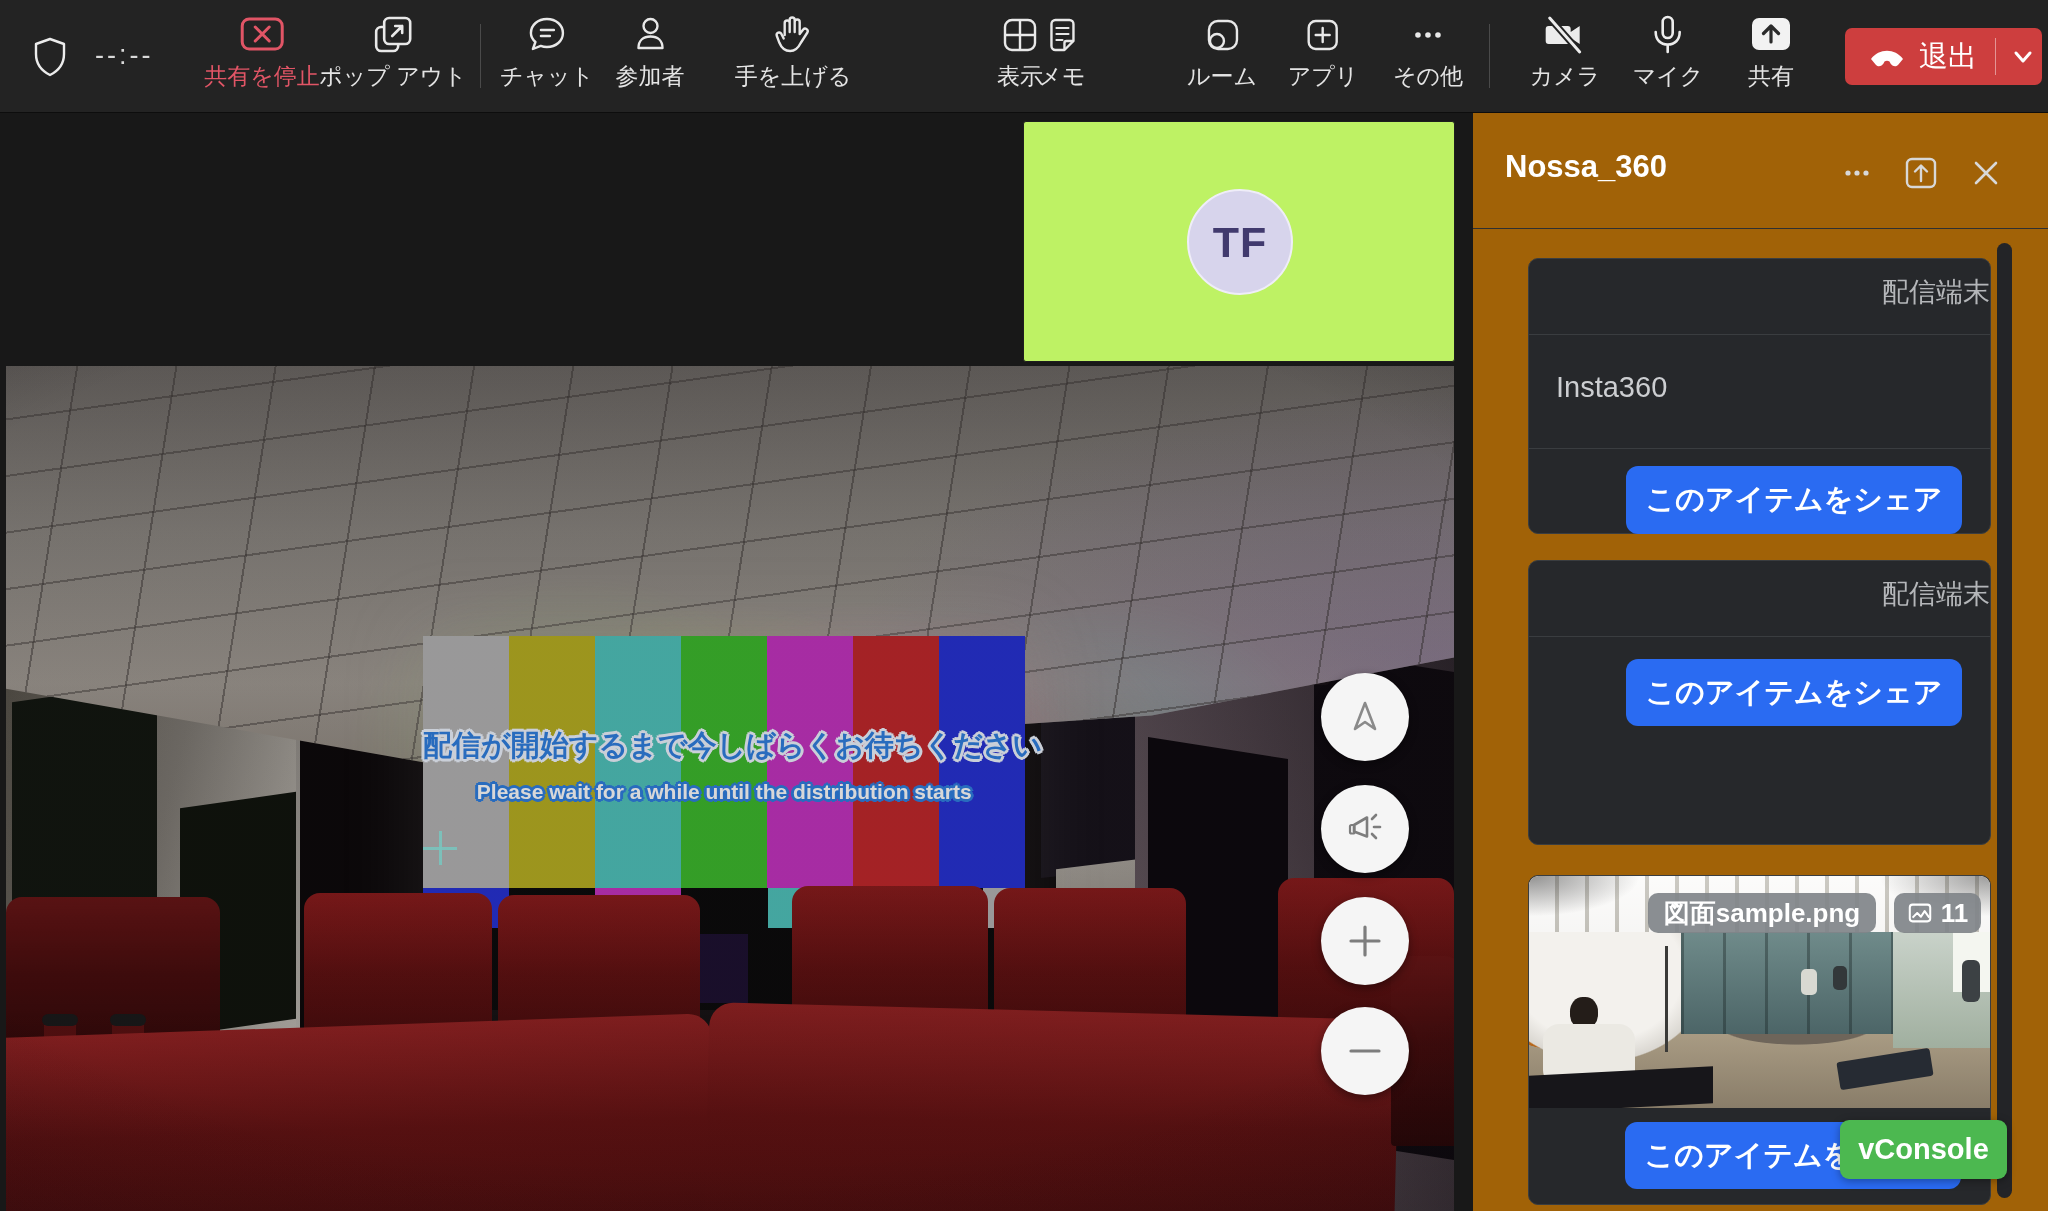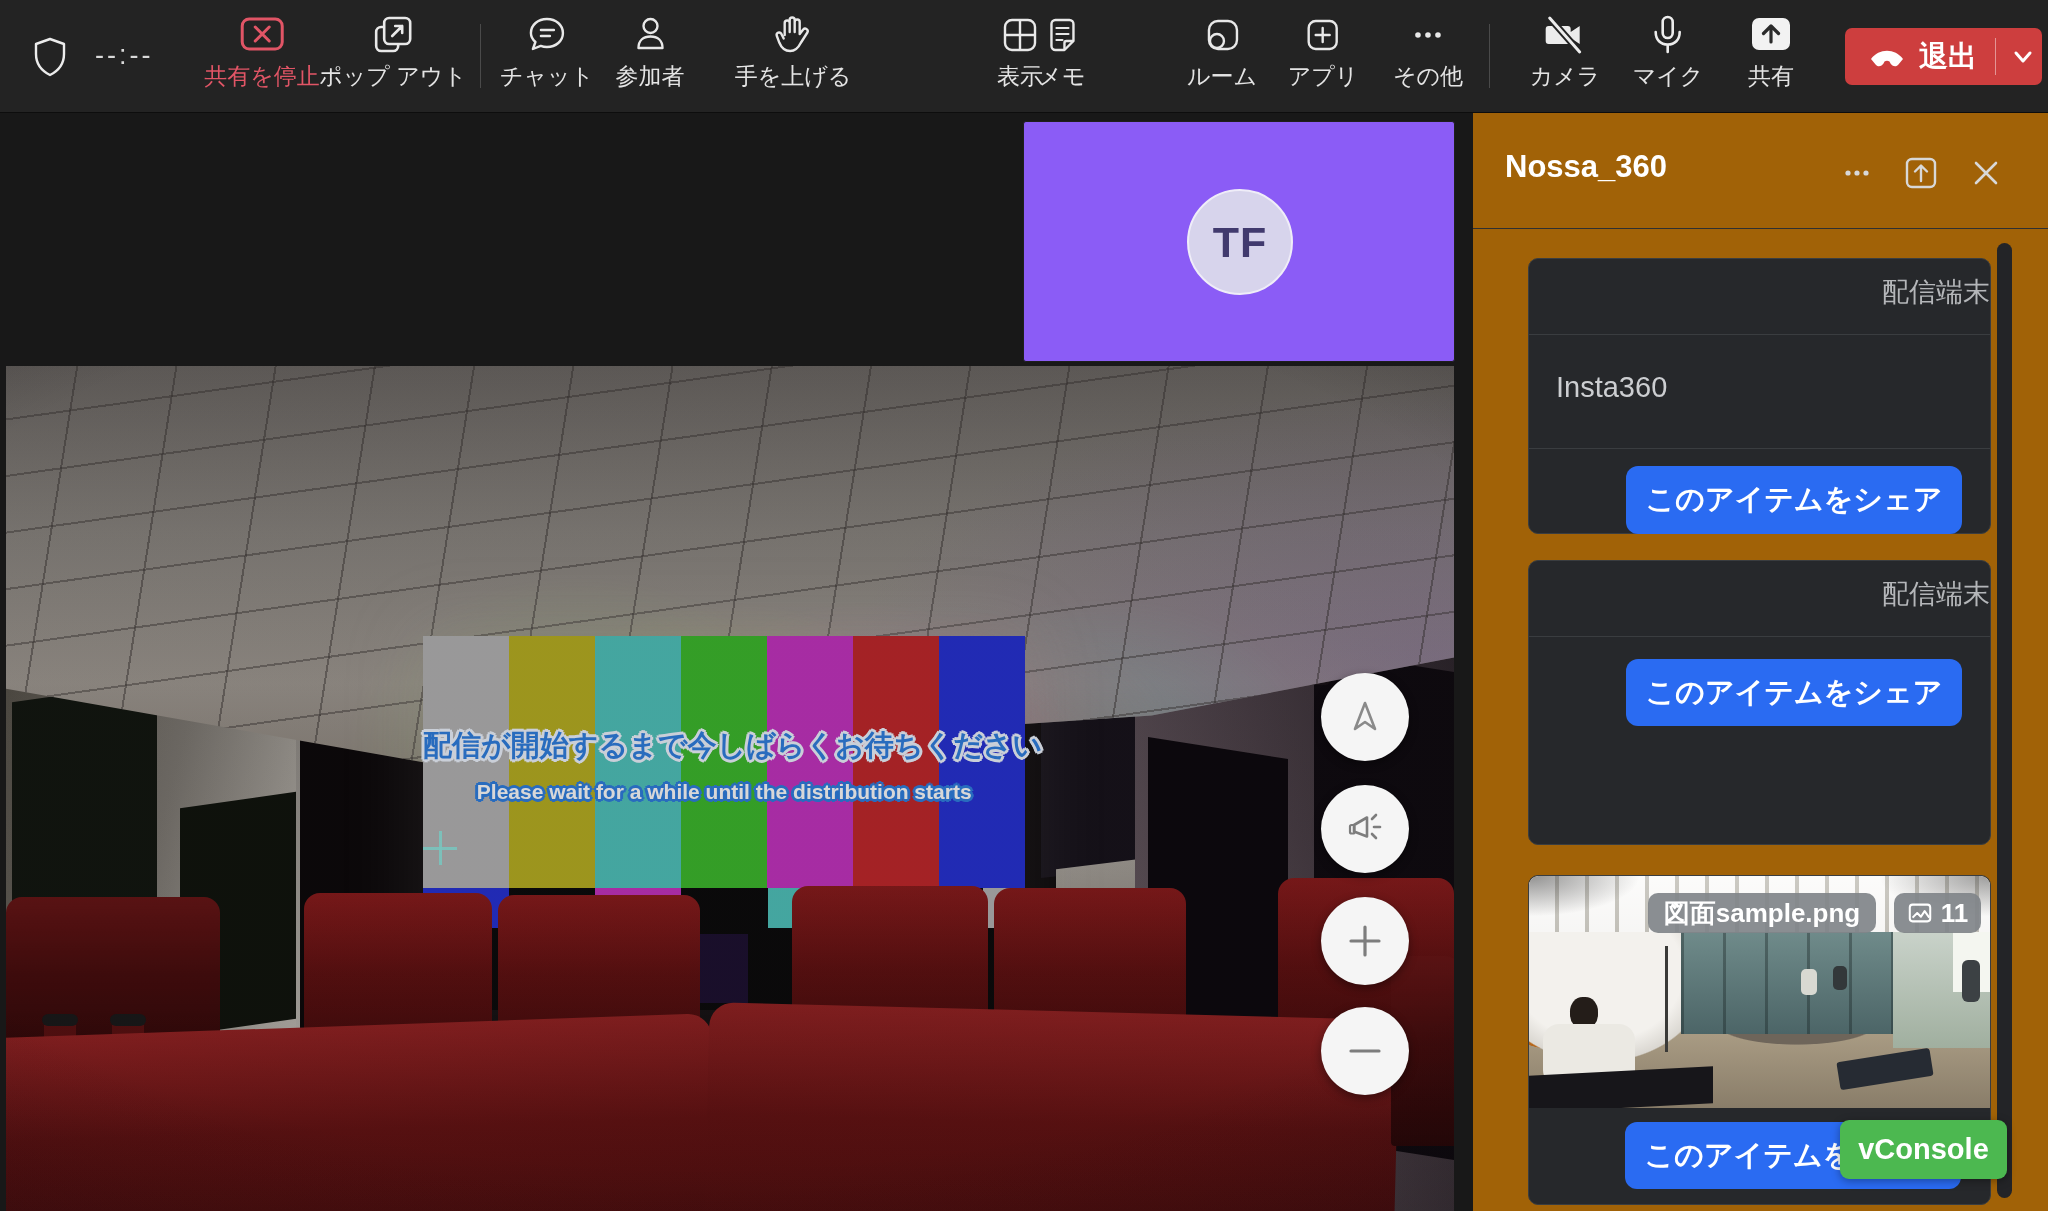--- a/index.html
+++ b/index.html
@@ -11,27 +11,27 @@
   .topbar { position:absolute; left:0; top:0; width:2048px; height:113px; background:#232323; border-bottom:1px solid #0d0d0d; z-index:30; }
   .tb-abs { position:absolute; }
   .timer { position:absolute; left:95px; top:40px; font-size:27px; color:#d9d9d9; letter-spacing:3px; }
   .tb-item { position:absolute; top:12px; transform:translateX(-50%); text-align:center; color:#e4e4e4; cursor:default; }
   .tb-item .ic { height:46px; display:flex; align-items:center; justify-content:center; }
   .tb-item .lbl { display:block; font-size:23px; margin-top:3px; white-space:nowrap; }
   .tb-item.danger { color:#e15566; }
   .tb-div { position:absolute; top:24px; width:1px; height:64px; background:#4a4a4a; }
   .leave-btn { position:absolute; left:1845px; top:28px; width:197px; height:57px; background:#cd3e3e; border-radius:7px; display:flex; align-items:center; z-index:2; }
   .leave-btn .hang { margin-left:22px; }
-  .leave-btn .leave-lbl { color:#fff; font-size:29px; font-weight:bold; margin-left:12px; }
+  .leave-btn .leave-lbl { color:#fff; font-size:29px; font-weight:normal; margin-left:12px; }
   .leave-btn .lv-div { width:1px; height:37px; background:rgba(255,255,255,0.45); margin-left:18px; }
   .leave-btn .chev { margin-left:12px; display:flex; }
 
   
   .stage { position:absolute; left:0; top:113px; width:1473px; height:1098px; background:#181818; }
-  .tile { position:absolute; left:1023px; top:8px; width:432px; height:241px; background:#8b5cf6; border:1px solid #1e1e1e; border-radius:3px; }
+  .tile { position:absolute; left:1023px; top:8px; width:432px; height:241px; background:#bef264; border:1px solid #1e1e1e; border-radius:3px; }
   .avatar { position:absolute; left:163px; top:67px; width:106px; height:106px; border-radius:50%; background:#d7d4ec; border:2px solid #efedf8; display:flex; align-items:center; justify-content:center; }
   .avatar span { color:#413a6e; font-size:43px; font-weight:bold; letter-spacing:1px; }
 
   
   .video { position:absolute; left:6px; top:253px; width:1448px; height:845px; background:#120d11; overflow:hidden; }
   .video > div { position:absolute; }
   .ceiling { left:-2%; top:0; width:104%; height:47%;
     background:linear-gradient(180deg,#6b6763 0%,#8a8680 42%,#a09a92 80%,#938c83 100%);
     clip-path:polygon(0 0,100% 0,100% 72%,78% 88%,30% 100%,0 80%); }
   .ceiling > div { position:absolute; inset:0; }

